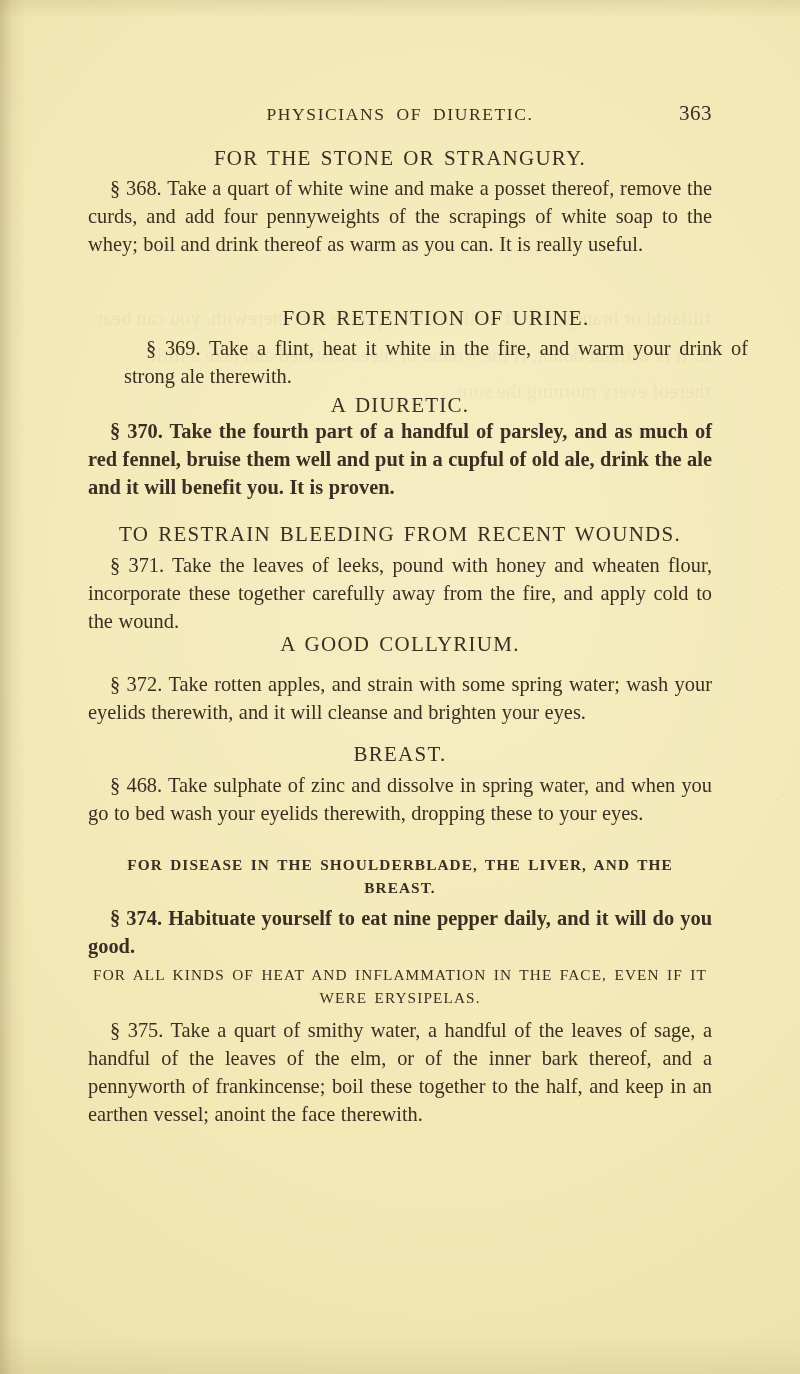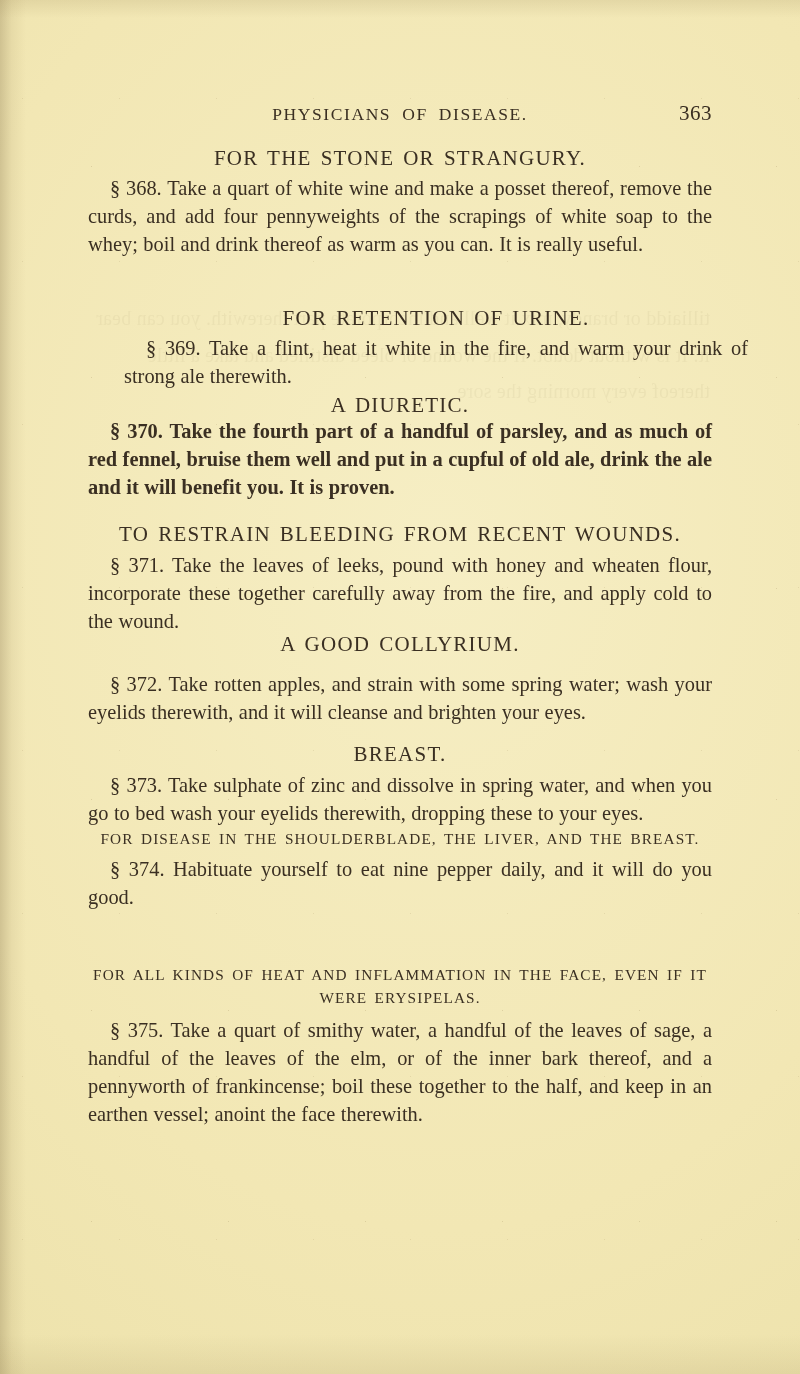--- a/index.html
+++ b/index.html
@@ -134,21 +134,21 @@
 <div id="bleed" aria-hidden="true">
   tilliaidd or brandy, mix it well and incorporate part therewith. you can bear it. It is without doubt. If the wound or bleed distilled and take a little thereof every morning the sore
 </div>
 <div id="speckles"></div>
 <div id="gutter-shadow"></div>
 <div id="edge-shadow-top"></div>
 <div id="edge-shadow-bottom"></div>
 
 <div id="textblock">
 
-  <div class="runhead">PHYSICIANS OF DISEASE.</div>
+  <div class="runhead">PHYSICIANS OF DIURETIC.</div>
   <div class="folio">363</div>
 
   <div class="blk" style="top:147px;">
     <div class="sec-head">FOR THE STONE OR STRANGURY.</div>
     <p class="body" style="margin-top:4px;"><span class="sec">§ 368.</span> <span>Take a quart of white wine and make a posset thereof, remove the curds, and add four pennyweights of the scrapings of white soap to the whey; boil and drink thereof as warm as you can.  It is really useful.</span></p>
   </div>
 
   <div class="blk" style="top:307px;margin-left:36px;">
     <div class="sec-head">FOR RETENTION OF URINE.</div>
     <p class="body" style="margin-top:4px;"><span class="sec">§ 369.</span> <span>Take a flint, heat it white in the fire, and warm your drink of strong ale therewith.</span></p>
@@ -164,24 +164,24 @@
     <p class="body" style="margin-top:5px;"><span class="sec">§ 371.</span> <span>Take the leaves of leeks, pound with honey and wheaten flour, incorporate these together carefully away from the fire, and apply cold to the wound.</span></p>
   </div>
 
   <div class="blk" style="top:633px;">
     <div class="sec-head">A GOOD COLLYRIUM.</div>
     <p class="body" style="margin-top:14px;"><span class="sec">§ 372.</span> <span>Take rotten apples, and strain with some spring water; wash your eyelids therewith, and it will cleanse and brighten your eyes.</span></p>
   </div>
 
   <div class="blk" style="top:743px;">
     <div class="sec-head">BREAST.</div>
-    <p class="body" style="margin-top:5px;"><span class="sec">§ 373.</span> <span>Take sulphate of zinc and dissolve in spring water, and when you go to bed wash your eyelids therewith, dropping these to your eyes.</span></p>
+    <p class="body" style="margin-top:5px;"><span class="sec">§ 468.</span> <span>Take sulphate of zinc and dissolve in spring water, and when you go to bed wash your eyelids therewith, dropping these to your eyes.</span></p>
   </div>
 
-  <div class="blk" style="top:827px;">
+  <div class="blk" style="top:853px;font-weight:bold;">
     <div class="sec-head wide">FOR DISEASE IN THE SHOULDERBLADE, THE LIVER, AND THE BREAST.</div>
     <p class="body" style="margin-top:5px;"><span class="sec">§ 374.</span> <span>Habituate yourself to eat nine pepper daily, and it will do you good.</span></p>
   </div>
 
   <div class="blk" style="top:963px;">
     <div class="sec-head wide">FOR ALL KINDS OF HEAT AND INFLAMMATION IN THE FACE, EVEN IF IT WERE ERYSIPELAS.</div>
     <p class="body" style="margin-top:7px;"><span class="sec">§ 375.</span> <span>Take a quart of smithy water, a handful of the leaves of sage, a handful of the leaves of the elm, or of the inner bark thereof, and a pennyworth of frankincense; boil these together to the half, and keep in an earthen vessel; anoint the face therewith.</span></p>
   </div>
 
 </div>

